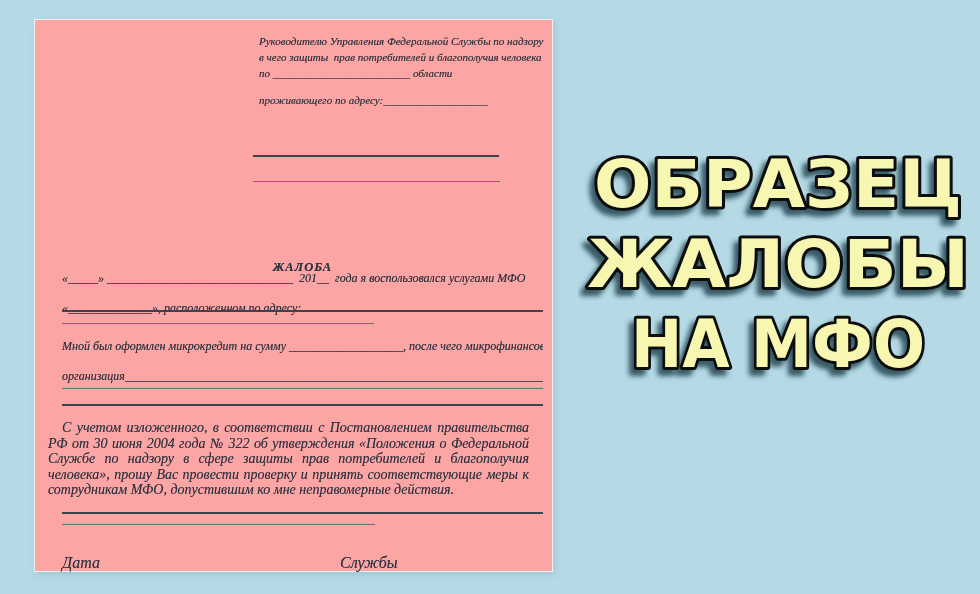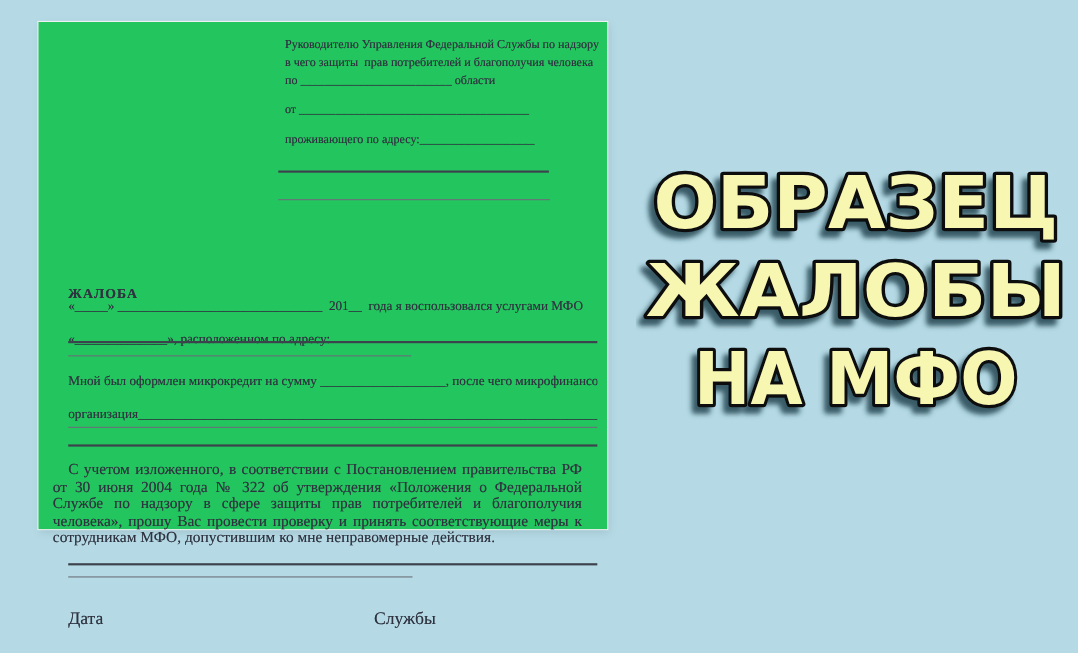--- a/index.html
+++ b/index.html
@@ -5,40 +5,41 @@
   html, body { margin: 0; padding: 0; }
   body {
     width: 980px; height: 594px; overflow: hidden;
     background: #b5dae5;
     font-family: "Liberation Serif", "DejaVu Serif", serif;
   }
   .stage { position: relative; width: 980px; height: 594px; }
 
   
   .paper {
-    position: absolute; left: 35px; top: 20px; width: 517px; height: 461px;
-    background: #22c55e;
+    position: absolute; left: 35px; top: 20px; width: 517px; height: 551px;
+    background: #fca5a5;
     box-shadow: 0 0 0 1px #eef1f2, 2px 3px 7px rgba(110,135,148,0.30);
+    font-style: italic;
   }
   .paper * { color: #2f3340; }
   .line { position: absolute; white-space: pre; font-size: 12px; line-height: 16px;
           text-shadow: 0 0 0.5px rgba(47,51,64,0.65); text-align: right; }
 
   
   .hdr { position: absolute; left: 224px; top: 13px; width: 292px;
          font-size: 11px; line-height: 16px; }
   .hdr div { white-space: pre; text-shadow: 0 0 0.5px rgba(47,51,64,0.65); }
   .hdr .gap { margin-top: 11px; }
 
   
   .rule { position: absolute; height: 0; border-top: 2px solid #3d434d; }
   .rule.thin { border-top: 1px solid #6a707a; }
 
   .doc-title { position: absolute; left: 27px; top: 240px; width: 481px;
-               text-align: left; font-weight: bold; font-size: 12.5px;
+               text-align: center; font-weight: bold; font-size: 12.5px;
                letter-spacing: 1px; text-shadow: 0 0 0.5px rgba(47,51,64,0.8); }
 
   .para { position: absolute; left: 13px; width: 481px; font-size: 14px;
           line-height: 15.5px; text-align: justify;
           text-shadow: 0 0 0.5px rgba(47,51,64,0.6); }
 
   .footer-label { position: absolute; font-size: 16px;
                   text-shadow: 0 0 0.5px rgba(47,51,64,0.65); }
 
   
@@ -54,21 +55,20 @@
 <body>
 
 <div class="stage">
 
   <div class="paper">
 
     <div class="hdr">
       <div>Руководителю Управления Федеральной Службы по надзору</div>
       <div>в чего защиты  прав потребителей и благополучия человека</div>
       <div>по _________________________ области</div>
-      <div class="gap">от ______________________________________</div>
       <div class="gap">проживающего по адресу:___________________</div>
     </div>
 
     <div class="rule" style="left:218px; top:135px; width:246px;"></div>
     <div class="rule thin" style="left:218px; top:161px; width:247px;"></div>
 
     <div class="doc-title">ЖАЛОБА</div>
 
     <div class="line" style="left:27px; top:250px;">«_____» _______________________________  201__  года я воспользовался услугами МФО</div>
     <div class="line" style="left:27px; top:266px;margin-top:14px;">«______________», расположенном по адресу:</div>

